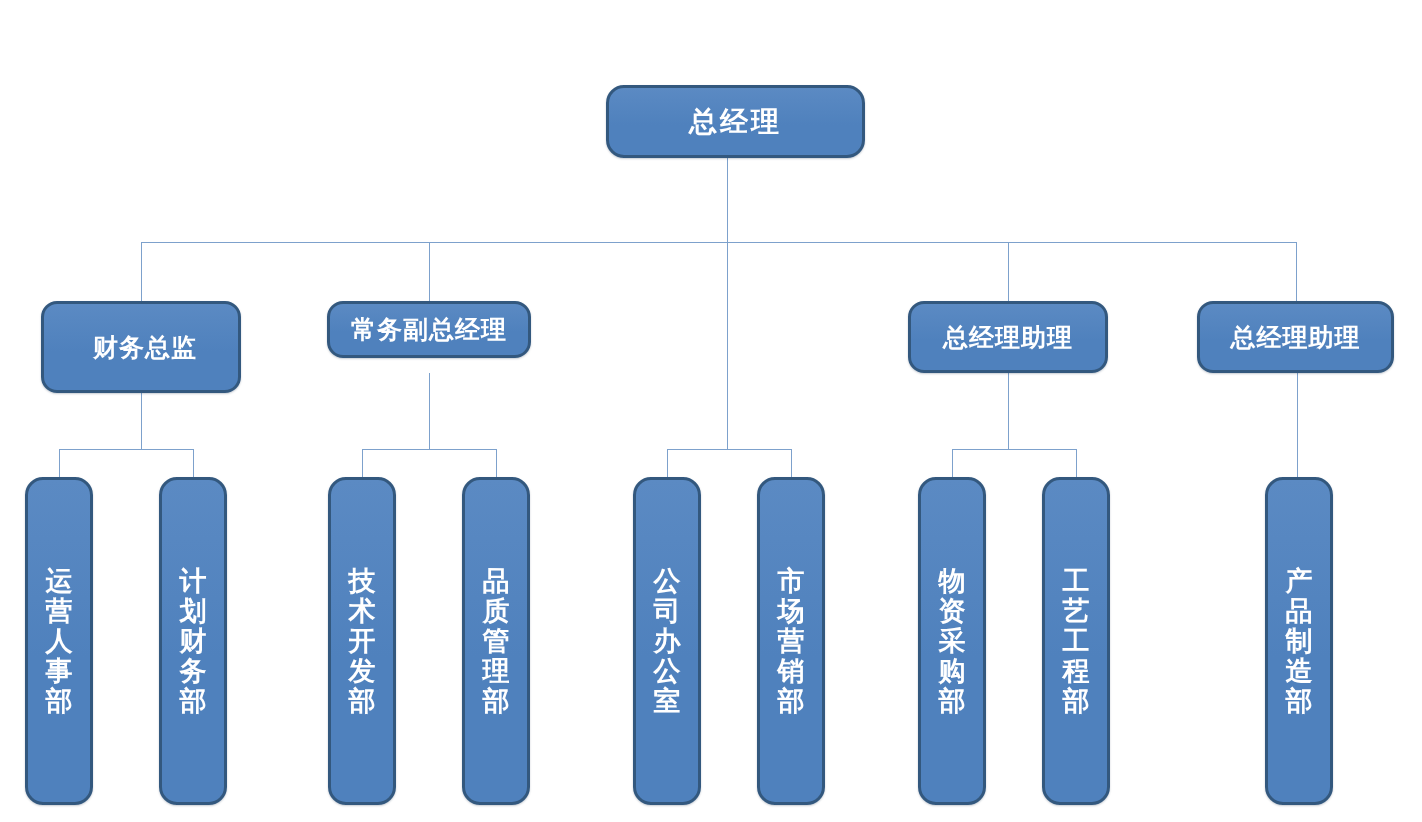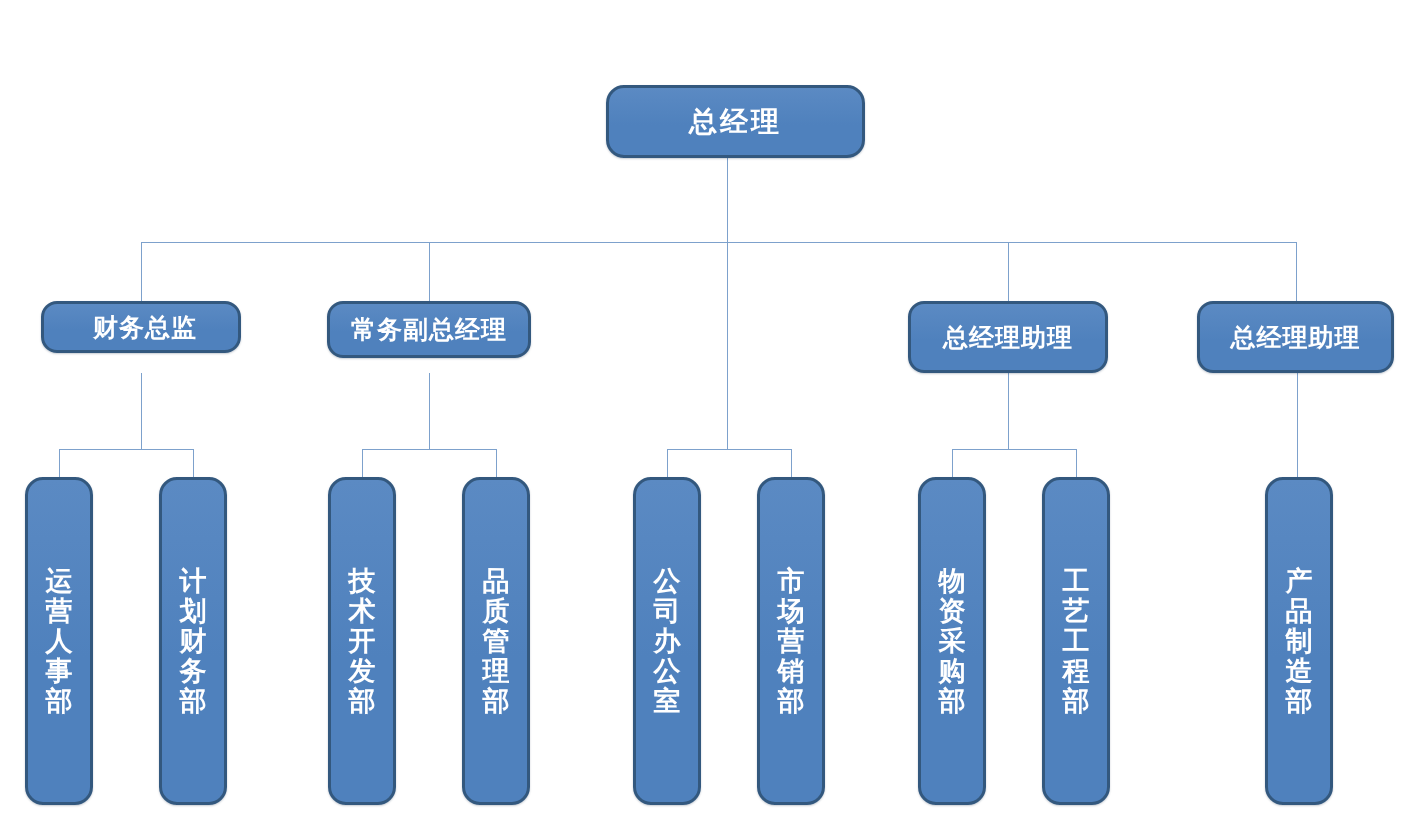--- a/index.html
+++ b/index.html
@@ -83,21 +83,21 @@
   <div class="line h" style="left:952px; top:449px; width:124px;"></div>
   <div class="line v" style="left:952px; top:449px; height:28px;"></div>
   <div class="line v" style="left:1076px; top:449px; height:28px;"></div>
 
   <div class="line v" style="left:1297px; top:373px; height:104px;"></div>
 
   <div class="node root" style="left:606px; top:85px; width:259px; height:73px;">
     <span>总经理</span>
   </div>
 
-  <div class="node mgr" style="left:41px; top:301px; width:200px; height:52px;padding-left:8px;">
+  <div class="node mgr" style="left:41px; top:301px; width:200px; height:92px;padding-left:8px;">
     <span>财务总监</span>
   </div>
   <div class="node mgr" style="left:327px; top:301px; width:204px; height:57px;">
     <span>常务副总经理</span>
   </div>
   <div class="node mgr" style="left:908px; top:301px; width:200px; height:72px;">
     <span>总经理助理</span>
   </div>
   <div class="node mgr" style="left:1197px; top:301px; width:197px; height:72px;">
     <span>总经理助理</span>

